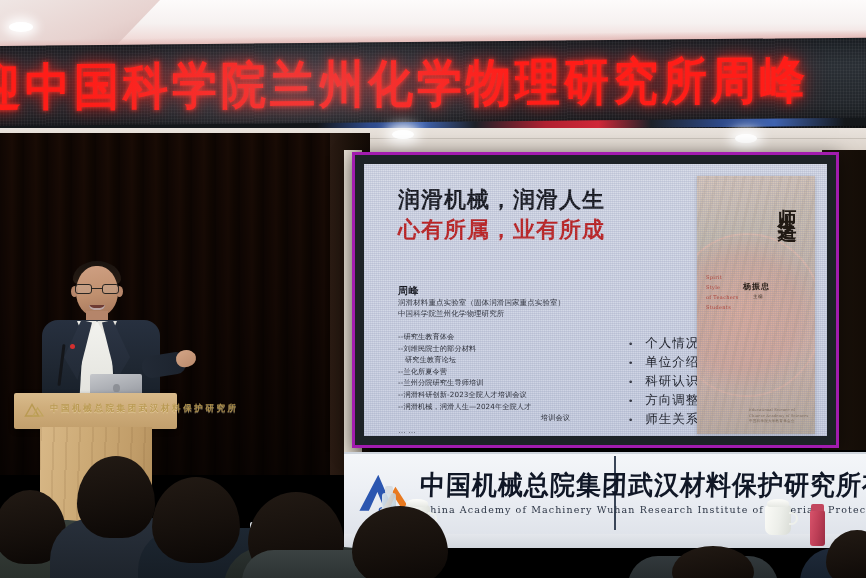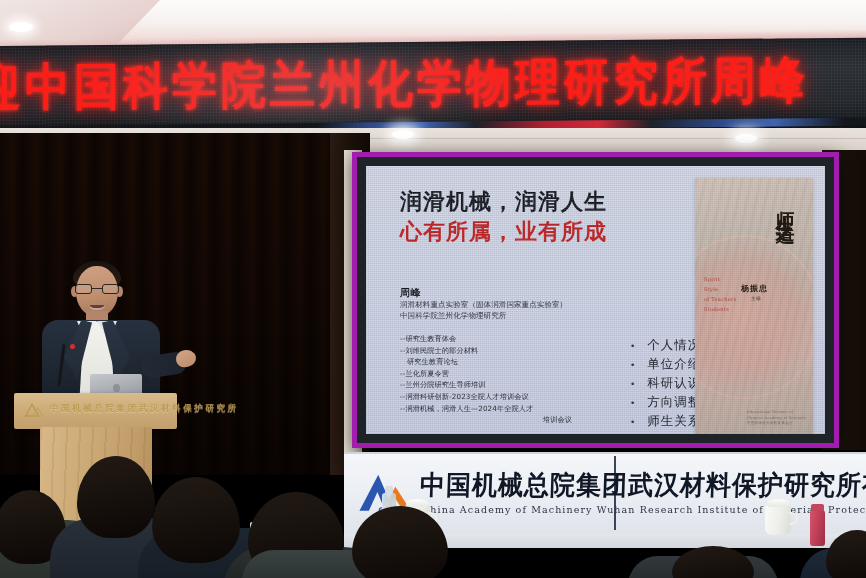--- a/index.html
+++ b/index.html
@@ -99,21 +99,21 @@
   }
   .wall-pillar {
     position:absolute; left:344px; top:150px; width:18px; height:310px;
     background:linear-gradient(90deg,#e6dfd4 0%,#d3cabd 60%,#b9afa2 100%);
   }
 
   
   .screen-frame {
     position:absolute; left:352px; top:152px; width:487px; height:296px;
     background:#1d2327;
-    border:5px solid #a21caf;
+    border:3px solid #a21caf;
     box-shadow:0 4px 18px rgba(0,0,0,.55);
   }
   .screen {
     position:absolute; inset:9px;
     background:linear-gradient(180deg,#d8dce8 0%,#d3d8e6 50%,#ccd2e2 100%);
     overflow:hidden;
   }
   .screen::after {
     content:""; position:absolute; inset:0; pointer-events:none;
     background:

